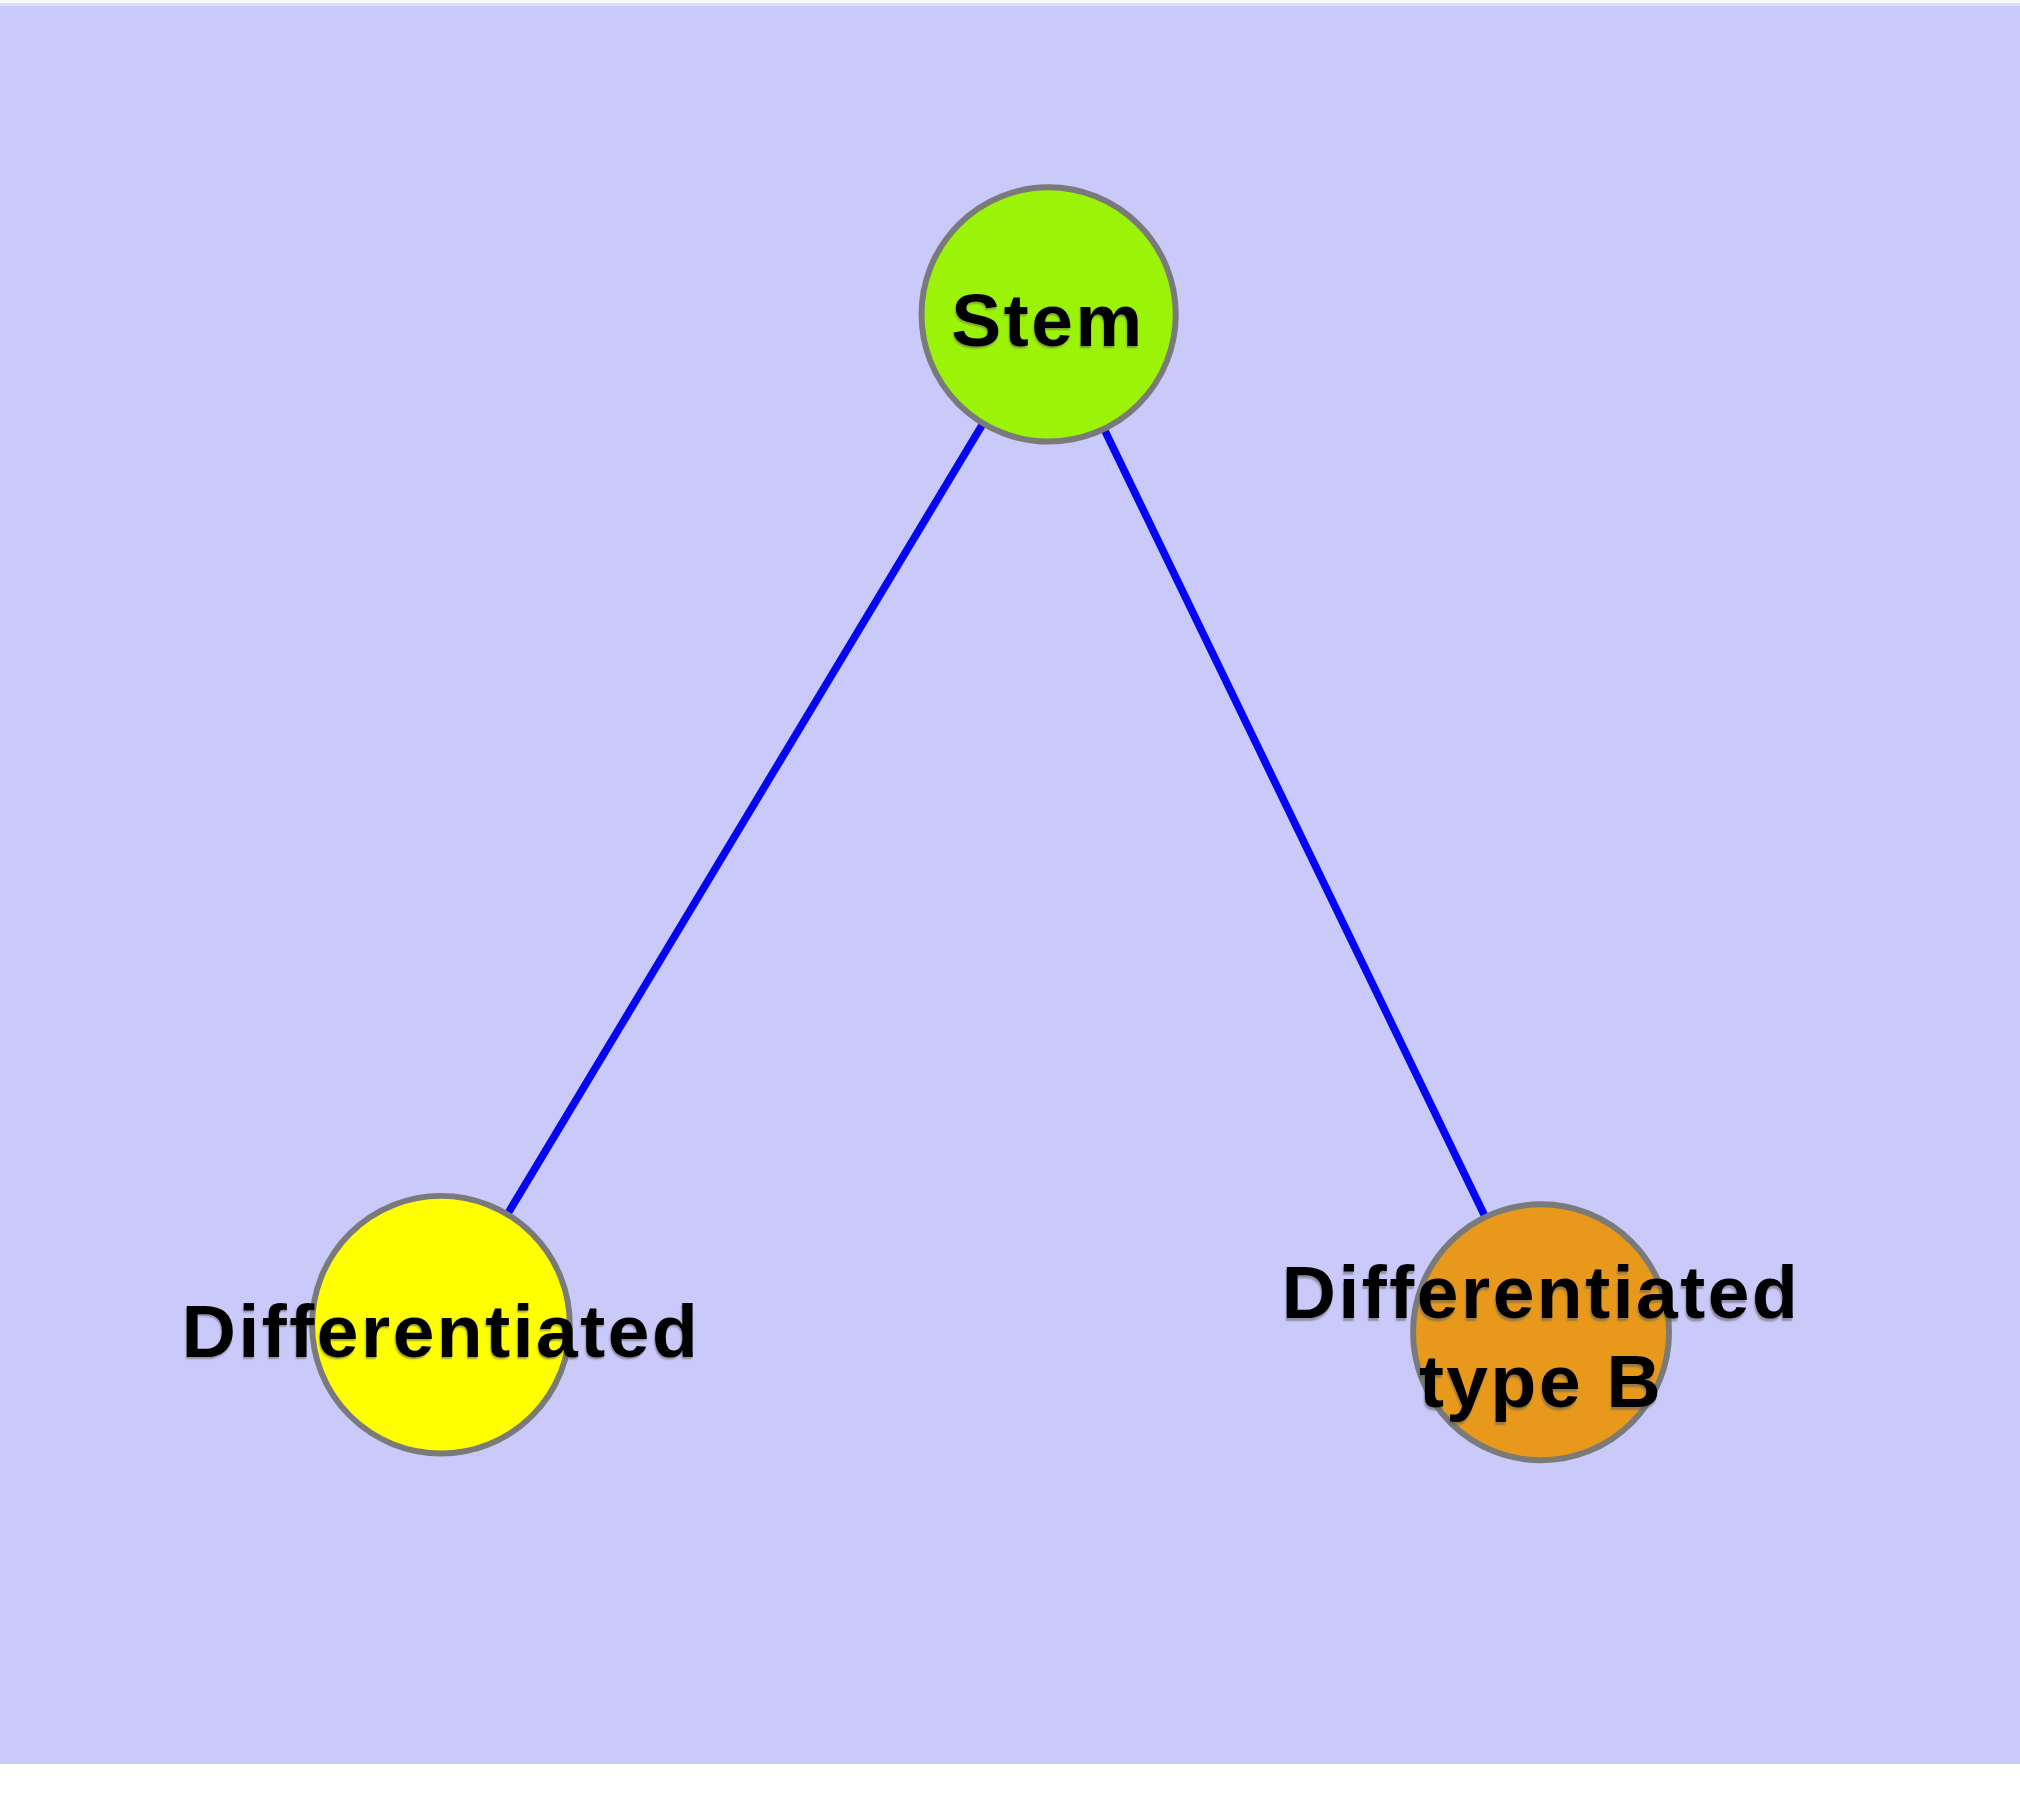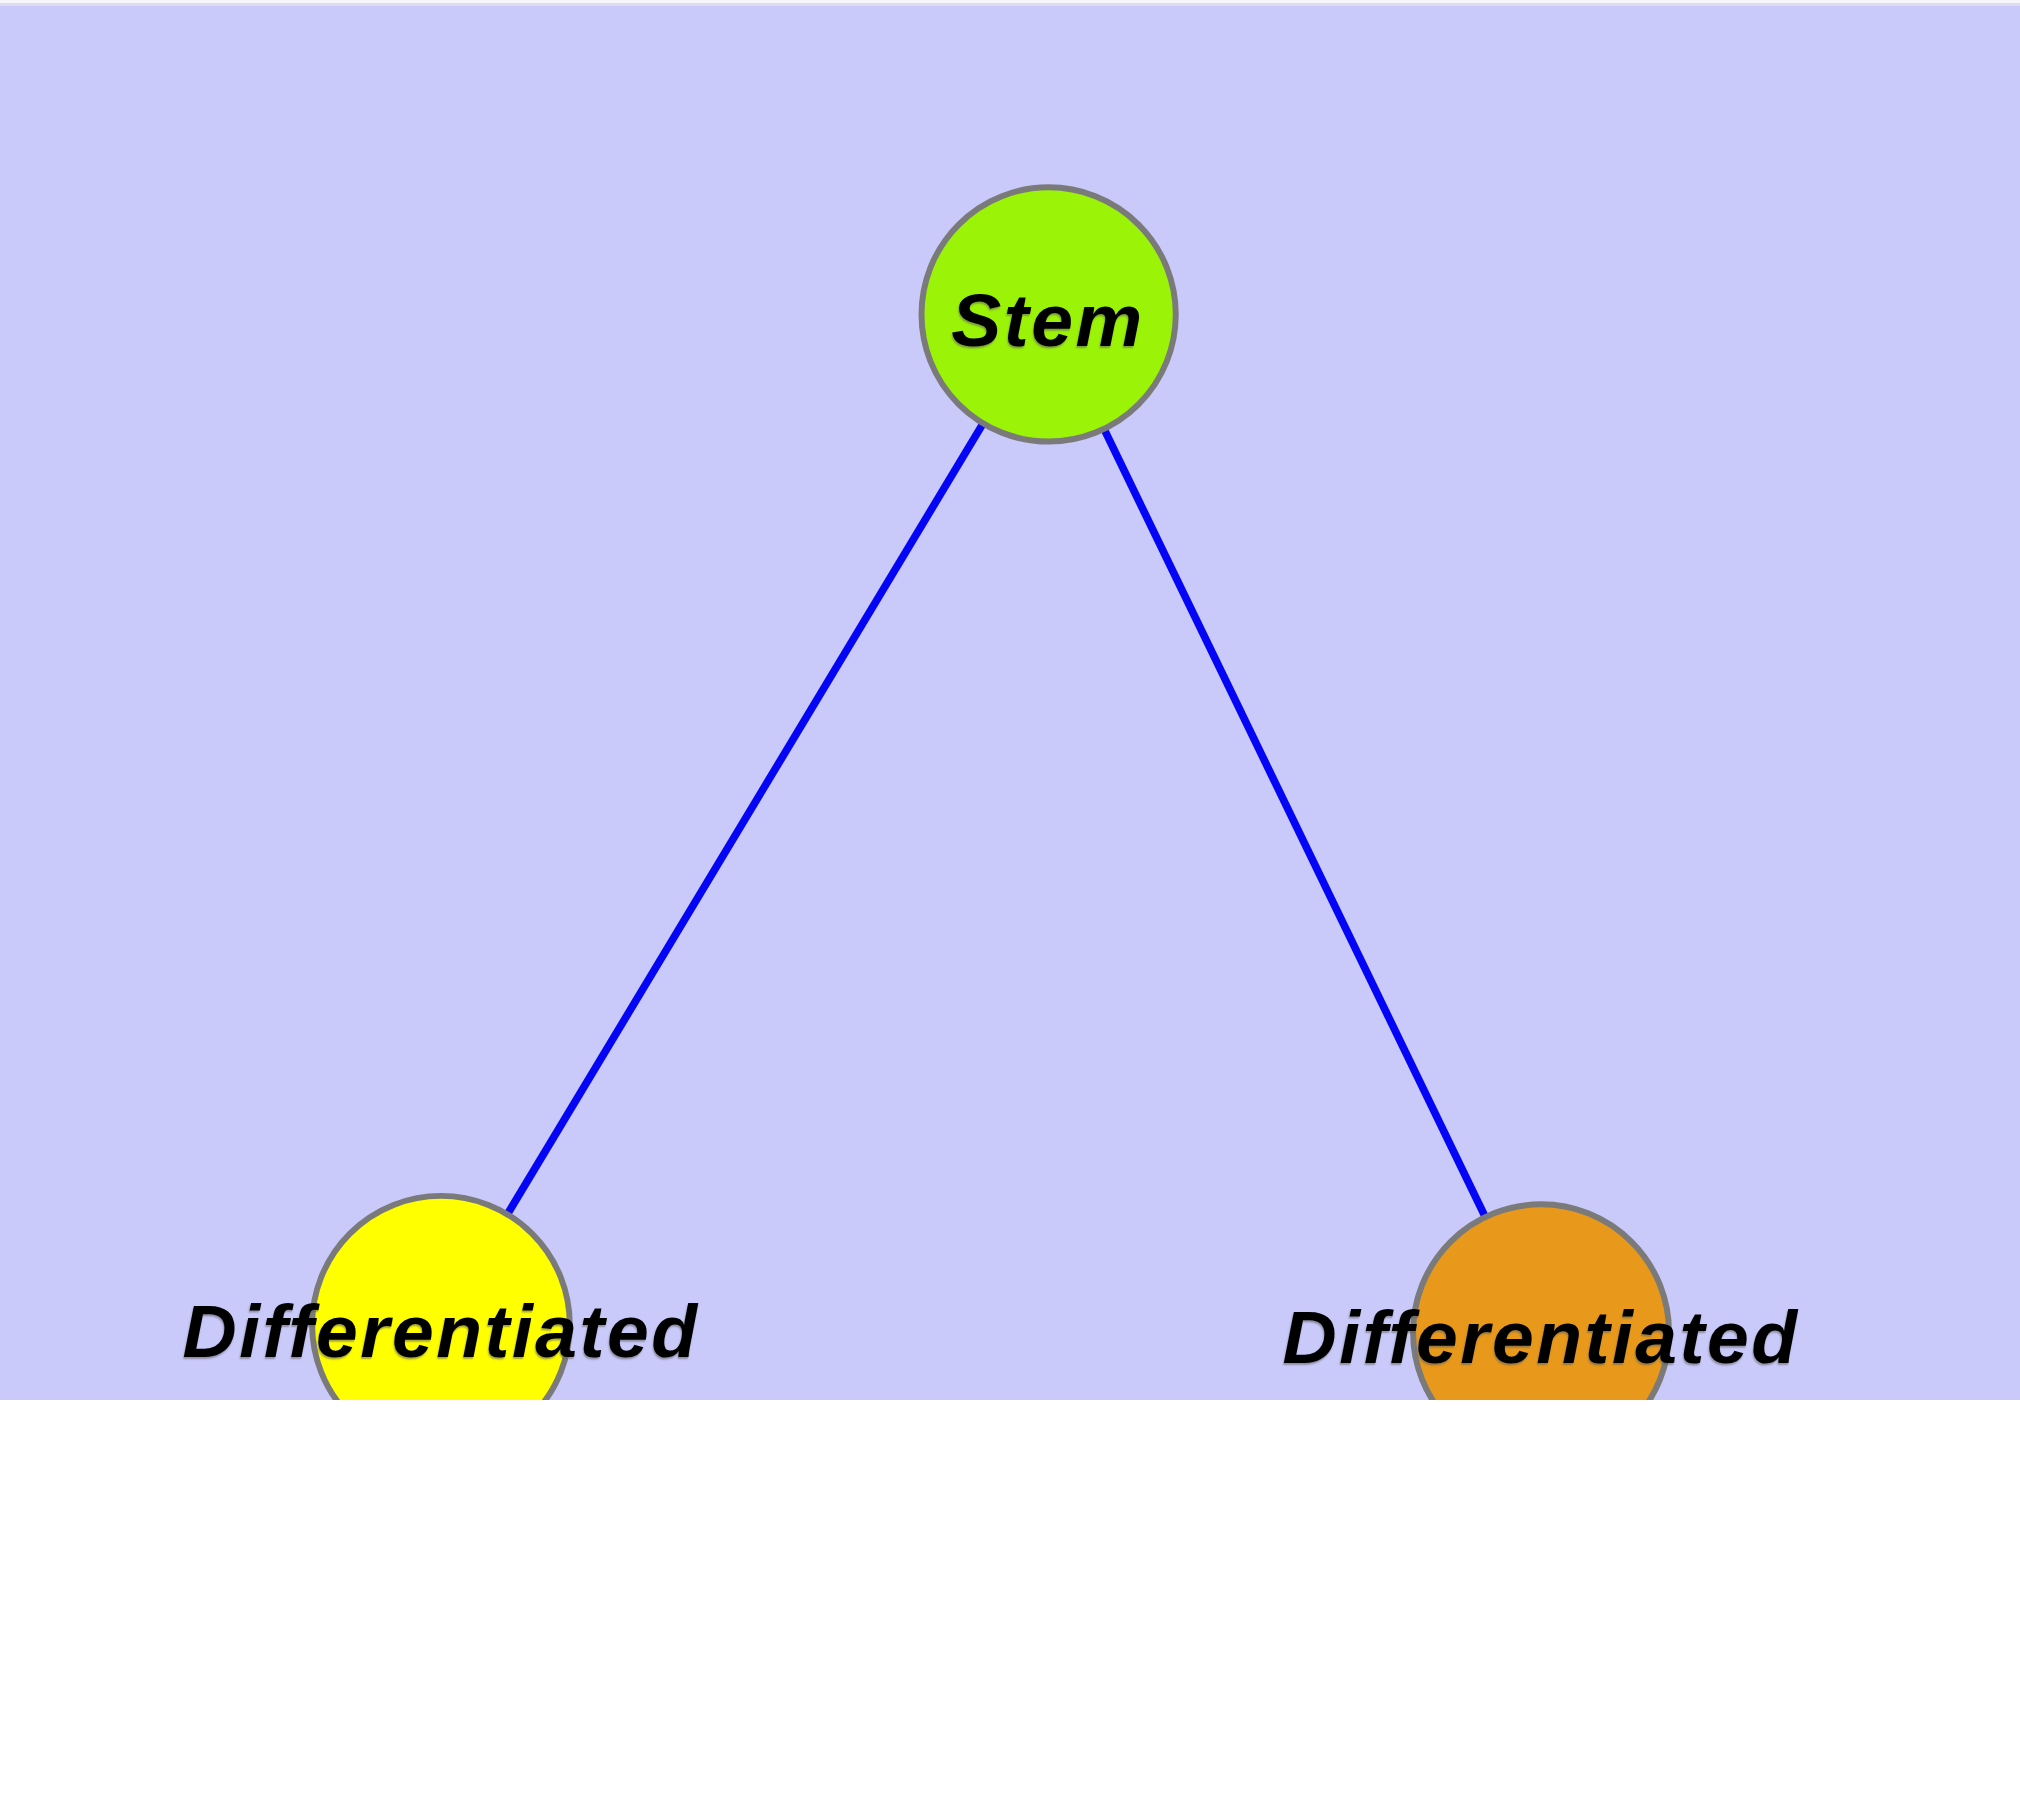--- a/index.html
+++ b/index.html
@@ -3,24 +3,23 @@
 <meta charset="utf-8">
 <style>
   html, body {
     margin: 0;
     padding: 0;
     background: #ffffff;
   }
   .canvas {
     position: relative;
     width: 2021px;
-    height: 1400px;
+    height: 1764px;
     overflow: hidden;
     font-family: "Liberation Sans", sans-serif;
-    font-style: italic;
   }
   .top-strip-1 {
     position: absolute;
     top: 0; left: 0; right: 0;
     height: 2.5px;
     background: #f7f7fa;
   }
   .top-strip-2 {
     position: absolute;
     top: 2.5px; left: 0; right: 0;
@@ -72,19 +71,20 @@
   <div class="node-label" style="left:1048px; top:320px;">
     <span class="label-line">Stem</span>
   </div>
 
   <div class="node-label" style="left:441px; top:1331px;">
     <span class="label-line">Differentiated</span>
   </div>
 
   <div class="node-label" style="left:1541px; top:1337px;">
     <span class="label-line">Differentiated</span>
+    <span class="label-line">type B</span>
   </div>
 
   <div class="top-strip-1"></div>
   <div class="top-strip-2"></div>
 
 </div>
 
 
 </body></html>

